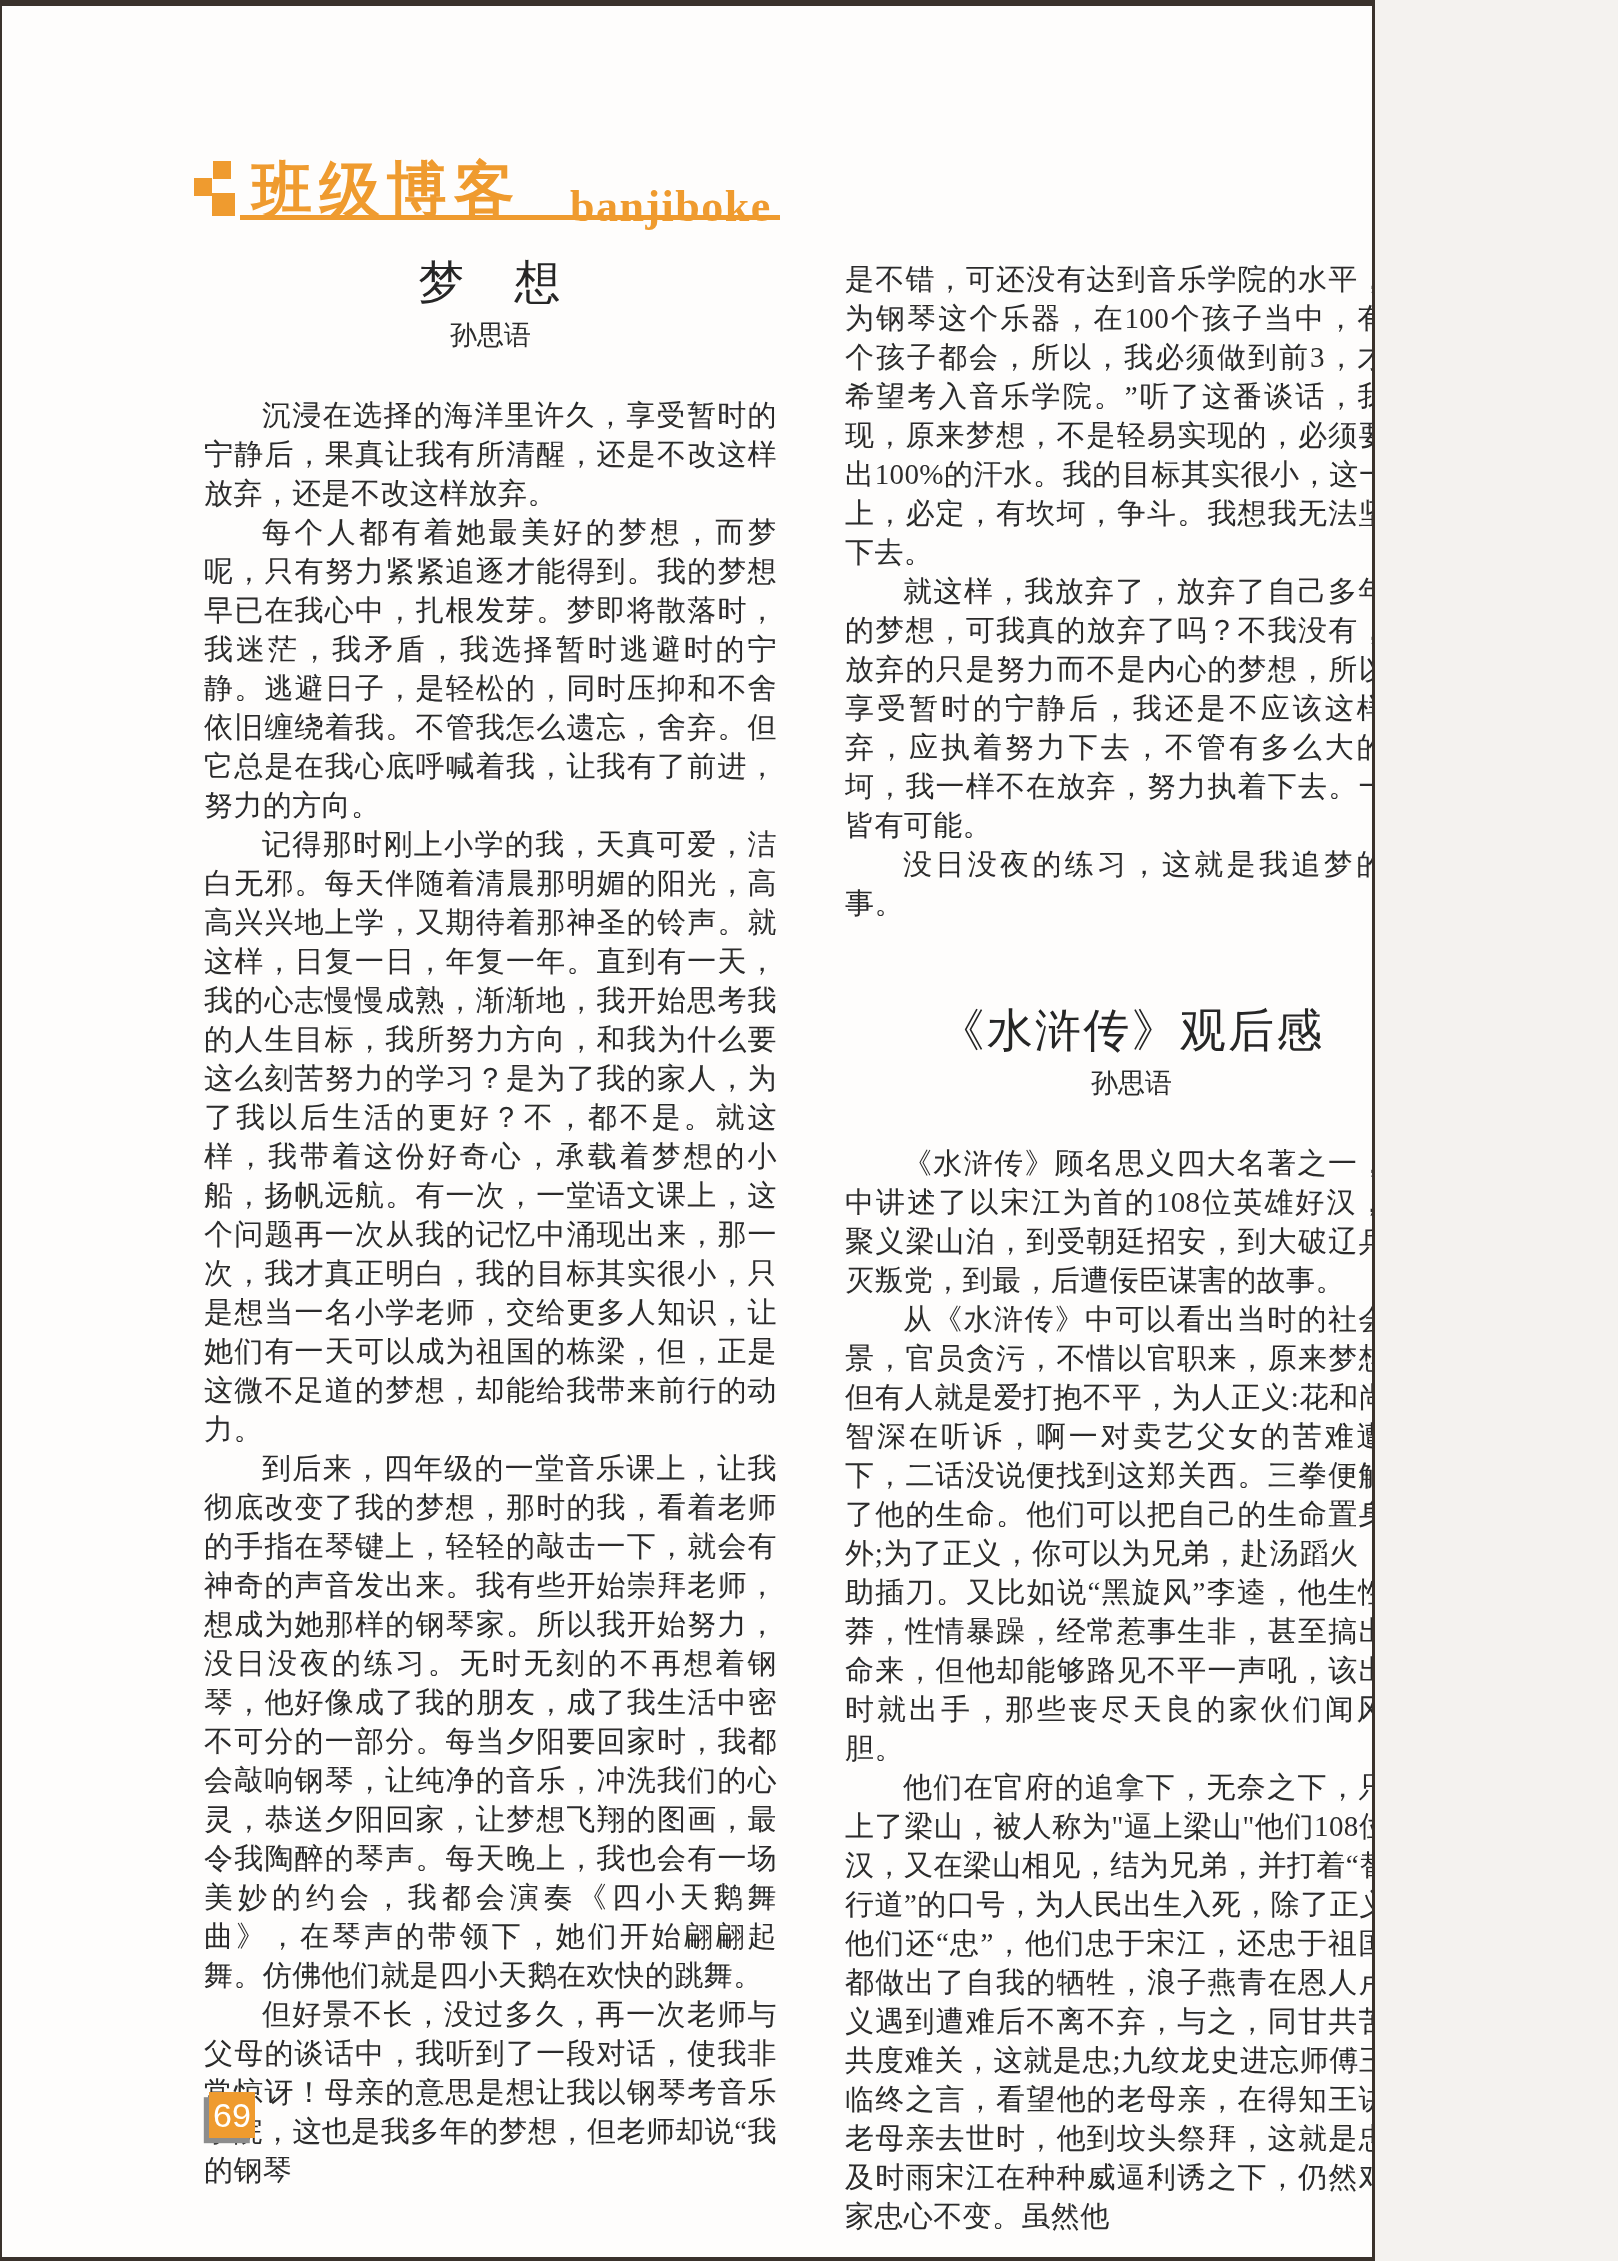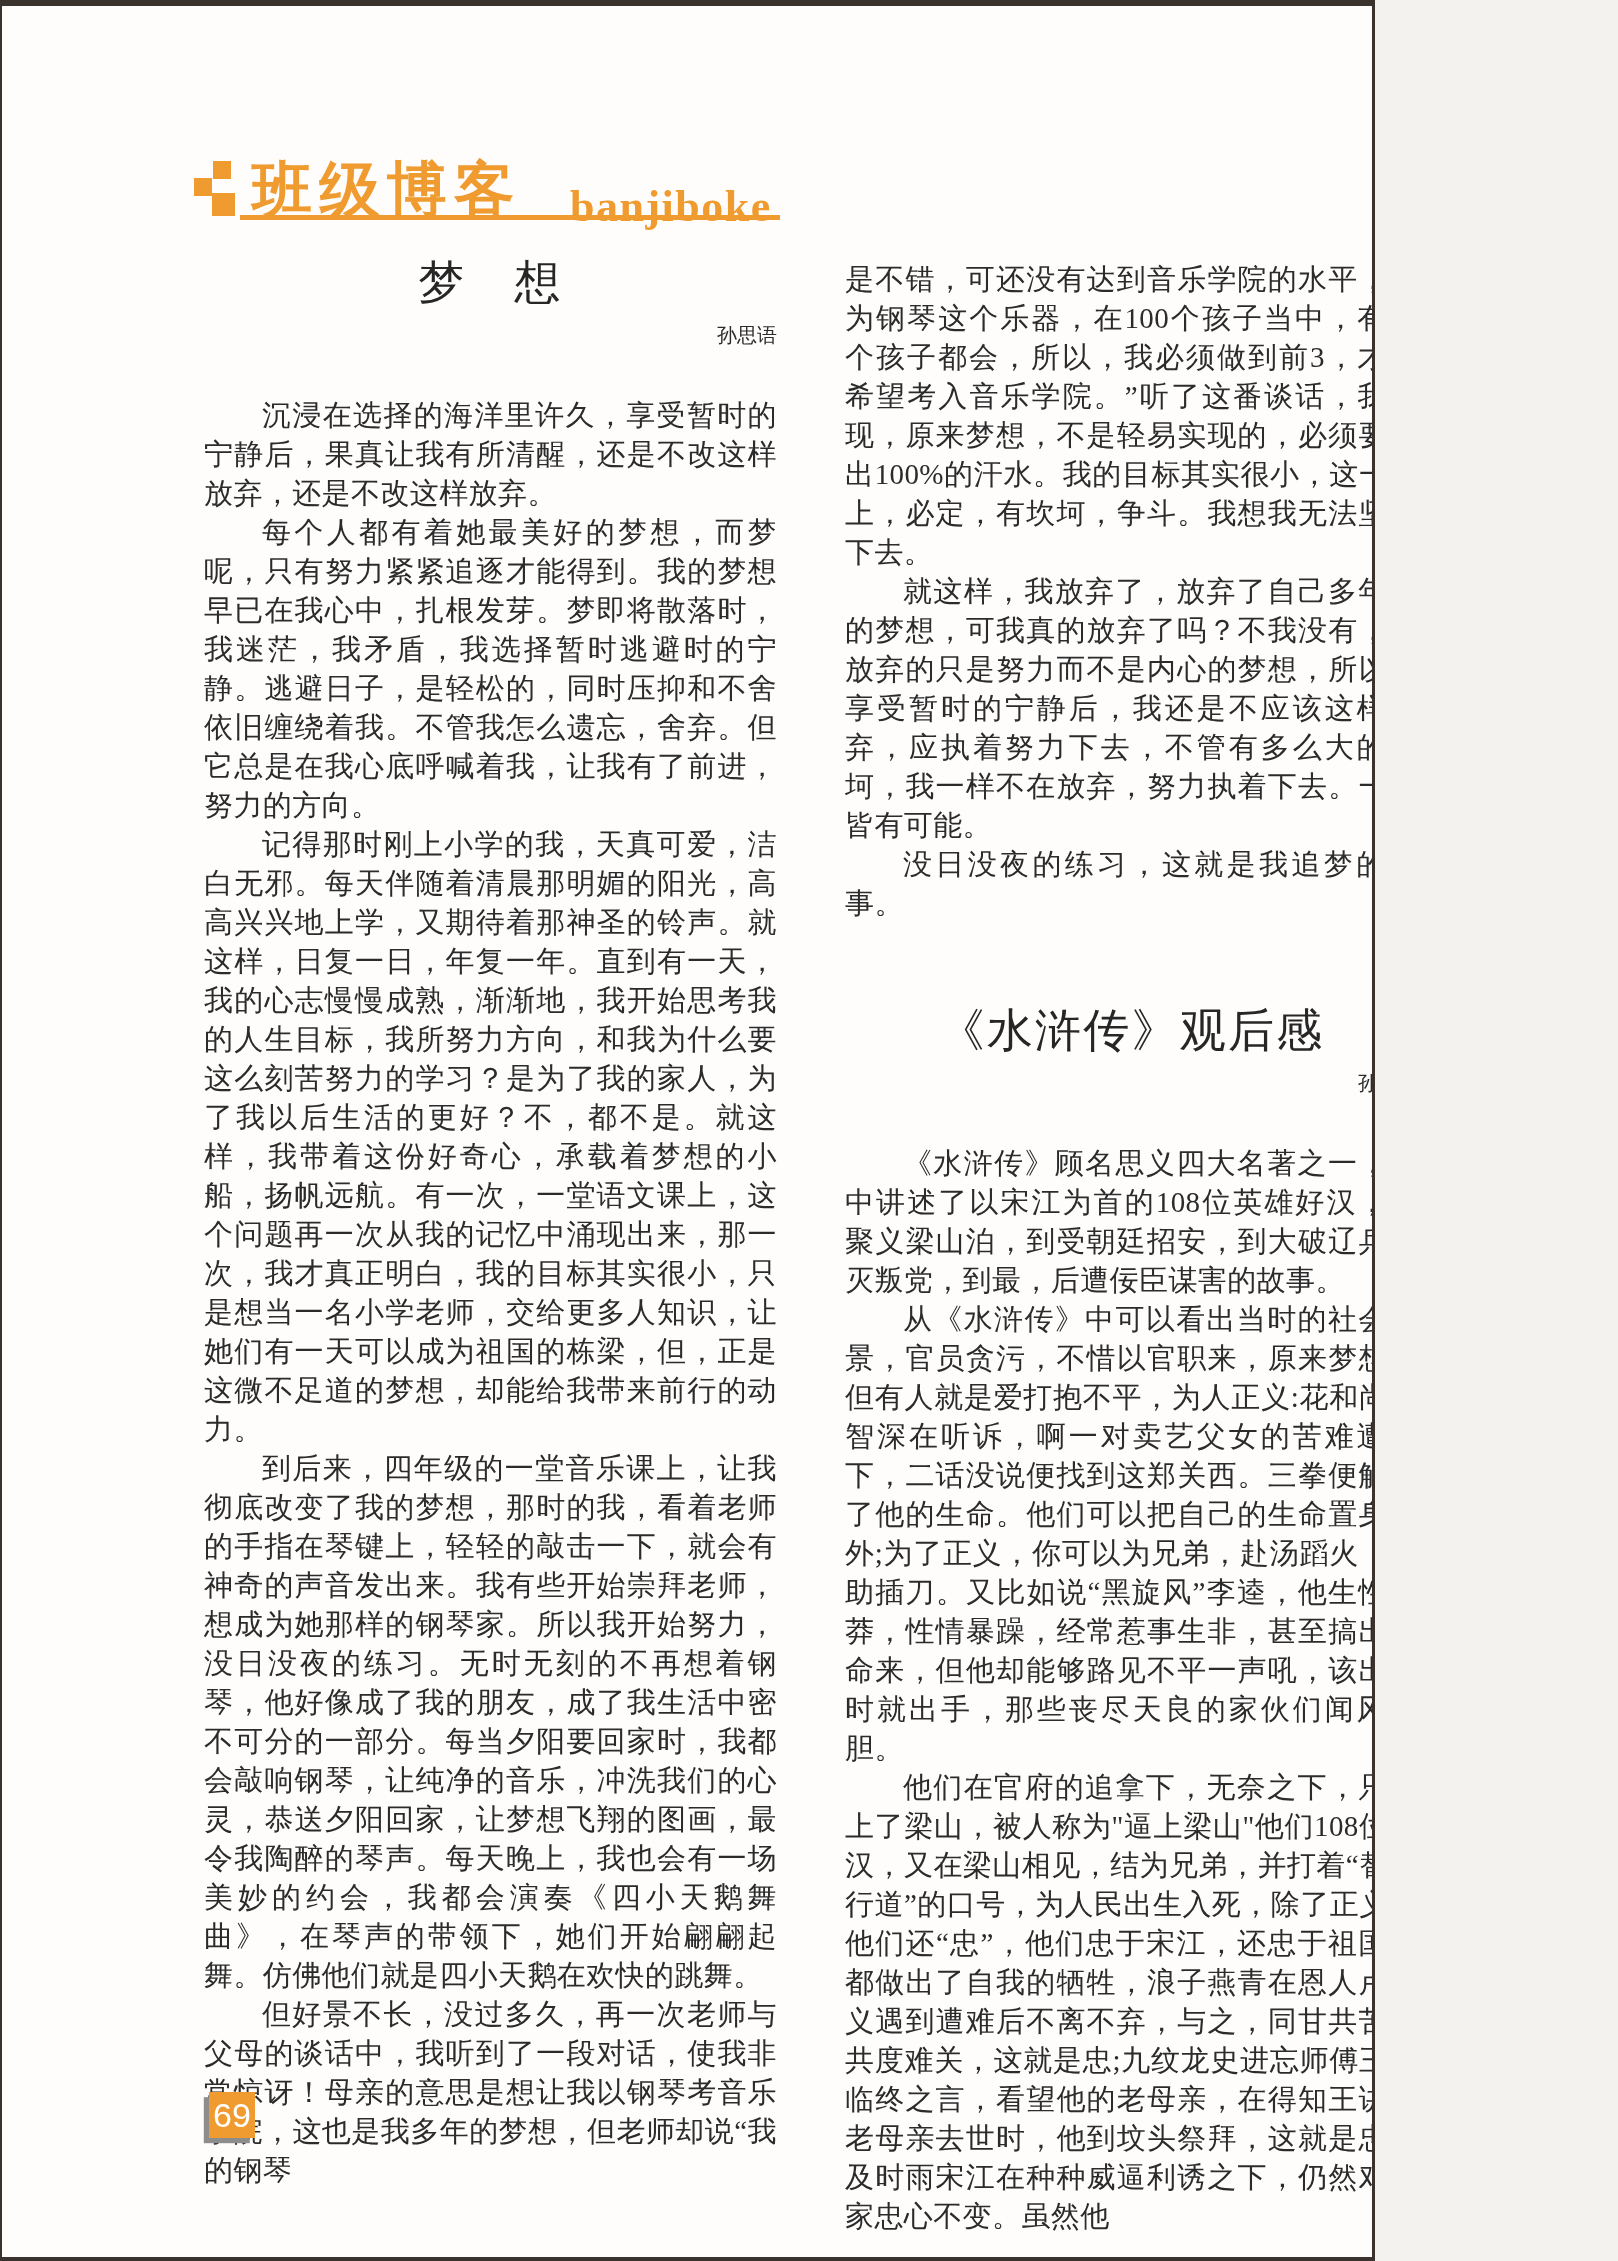--- a/index.html
+++ b/index.html
@@ -55,22 +55,22 @@
     color:var(--ink);
   }
   .col{flex:1;min-width:0;}
   .essay-title{
     margin:0 0 11.8px 0;
     font-size:46px;line-height:46px;
     font-weight:500;text-align:center;letter-spacing:2.2px;
     color:#262626;
   }
   .essay-author{
-    text-align:right;
-    font-size:20px;line-height:35px;
+    text-align:center;
+    font-size:27px;line-height:35px;
     margin:0 0 43px 0;
   }
   .para{
     margin:0;
     font-size:29px;line-height:39px;
     text-align:justify;
     text-indent:2em;
     letter-spacing:0.4px;
   }
   .para.no-indent{text-indent:0;}

